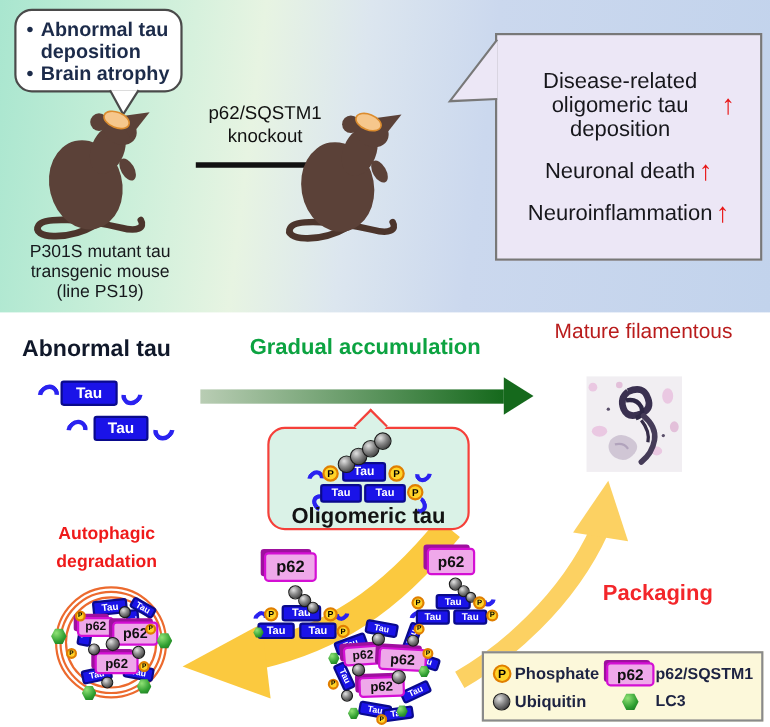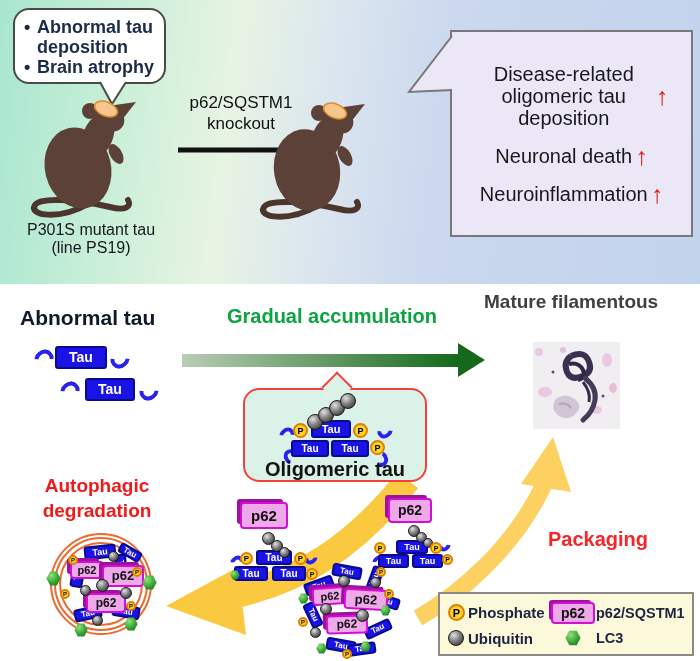--- a/index.html
+++ b/index.html
@@ -21,22 +21,22 @@
   .arrow-label{position:absolute;left:170px;top:92px;width:142px;text-align:center;font-size:17px;line-height:21px;color:#111;z-index:2}
 
   .outcome-box{position:absolute;left:450px;top:30px;width:243px;height:207px;background:#ece7f6;border:2px solid #787878;
     z-index:2;display:flex;flex-direction:column;justify-content:center;gap:16px;padding:6px 14px}
   .outcome-item{display:flex;align-items:center;justify-content:center;gap:3px;color:#17171c;font-size:20px;line-height:22px;text-align:center}
   #outcome-0 .outcome-text{width:178px}
   .up-arrow{color:#e81616;font-weight:700;font-size:25px;line-height:22px}
 
   #abnormal-label{position:absolute;left:20px;top:306px;font-size:21px;font-weight:700;color:#10182a;z-index:2}
   #process-label{position:absolute;left:220px;top:305px;width:224px;text-align:center;font-size:20px;font-weight:700;color:#0ca341;line-height:22px;z-index:2}
-  #mature-label{position:absolute;left:484px;top:291px;width:202px;font-size:19px;font-weight:700;color:#404040;line-height:21px;z-index:2}
-  #autophagic-label{position:absolute;left:12px;top:473px;width:170px;text-align:center;font-size:19px;font-weight:700;color:#ef1a1a;line-height:25px;z-index:2}
+  #mature-label{position:absolute;left:484px;top:291px;width:202px;text-align:center;font-size:19px;font-weight:400;color:#b91c1c;line-height:21px;z-index:2}
+  #autophagic-label{position:absolute;left:12px;top:473px;width:170px;text-align:center;font-size:16px;font-weight:700;color:#ef1a1a;line-height:25px;z-index:2}
   #packaging-label{position:absolute;left:548px;top:528px;font-size:20px;font-weight:700;color:#f3262a;z-index:2}
 
   #green-arrow{position:absolute;left:182px;top:339px;z-index:1}
   #histology{position:absolute;left:533px;top:342px;z-index:2}
 
   .oligo-box{position:absolute;left:243px;top:388px;width:184px;height:94px;background:#daf2e7;border:2.5px solid #f5403a;border-radius:16px;z-index:2}
   .oligo-bump{position:absolute;left:326px;top:376px;width:22px;height:22px;background:#daf2e7;border-top:2.5px solid #f5403a;border-left:2.5px solid #f5403a;transform:rotate(45deg);z-index:3}
   #oligo-label{position:absolute;left:243px;top:458px;width:184px;text-align:center;font-size:20px;font-weight:700;color:#131313;z-index:4}
 
   .cluster{position:absolute;z-index:3}
@@ -86,20 +86,21 @@
     </div>
   </div>
 
   <div class="arrow-label">
     <div>p62/SQSTM1</div>
     <div>knockout</div>
   </div>
 
   <div class="cap" id="cap1">
     <div>P301S mutant tau</div>
+    <div>transgenic mouse</div>
     <div>(line PS19)</div>
   </div>
 
   <div class="outcome-box">
     <div class="outcome-item" id="outcome-0">
       <span class="outcome-text">Disease-related oligomeric tau deposition</span>
       <span class="up-arrow">↑</span>
     </div>
     <div class="outcome-item" id="outcome-1">
       <span class="outcome-text">Neuronal death</span>

